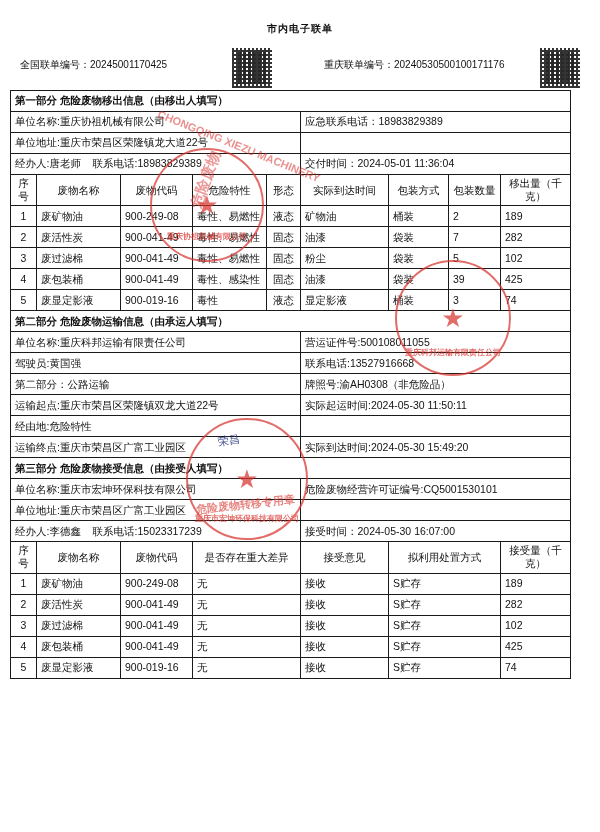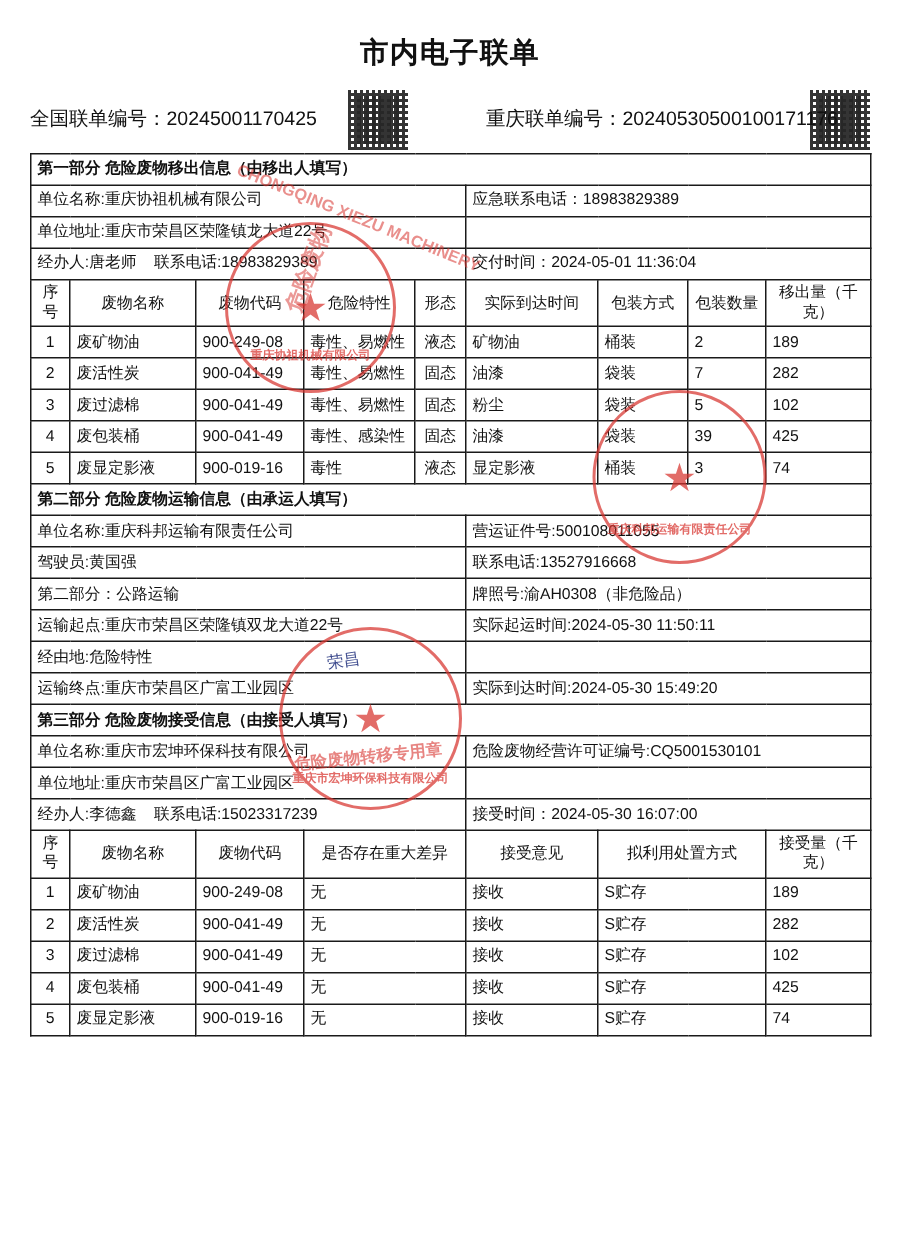--- a/index.html
+++ b/index.html
@@ -7,21 +7,21 @@
     width:600px;height:832px;background:#fff;
     font-family:"Liberation Sans","DejaVu Sans",sans-serif;
     color:#111;
     -webkit-font-smoothing:antialiased;
   }
   .page{position:relative;width:600px;height:832px;overflow:hidden;background:#fff;}
   .sheet{position:absolute;left:0;top:0;width:600px;height:580px;background:#fff;}
 
   
   .title{
-    text-align:center;font-size:19px;font-weight:bold;letter-spacing:1px;
+    text-align:center;font-size:10px;font-weight:bold;letter-spacing:1px;
     padding-top:22px;padding-bottom:10px;
   }
 
   
   .topbar{
     position:relative;margin:0 20px;height:44px;
   }
   .qr{
     position:absolute;top:2px;width:40px;height:40px;
     background:
@@ -32,27 +32,27 @@
   }
   .qr.left{left:212px;}
   .qr.right{right:0px;}
   .qr-inner{
     position:absolute;inset:4px;
     background:
       repeating-linear-gradient(90deg,#fff 0 2px,#111 2px 5px),
       repeating-linear-gradient(0deg,#fff 0 3px,#111 3px 6px);
     mix-blend-mode:multiply;
   }
-  .numline{position:absolute;top:12px;font-size:13px;white-space:nowrap;}
+  .numline{position:absolute;top:12px;font-size:10px;white-space:nowrap;}
   .numline.l{left:0;}
   .numline.r{left:304px;}
 
   
   table.doc{
-    border-collapse:collapse;width:560px;margin:0 20px;
+    border-collapse:collapse;width:560px;margin:0 10px;
     table-layout:fixed;
   }
   table.doc td{
     border:1px solid #1a1a1a;
     font-size:10.5px;
     padding:2px 4px;
     height:16px;
     vertical-align:middle;
     line-height:1.25;
     background:transparent;

